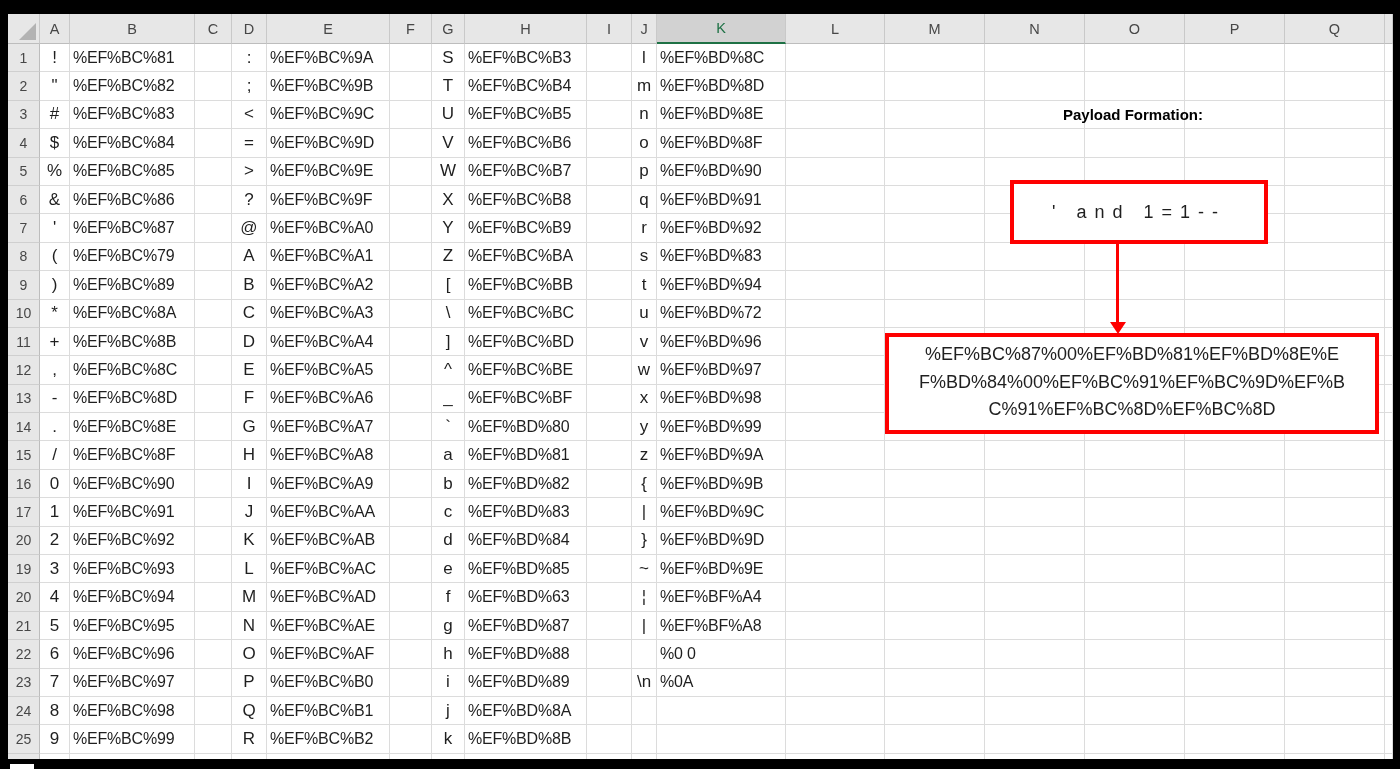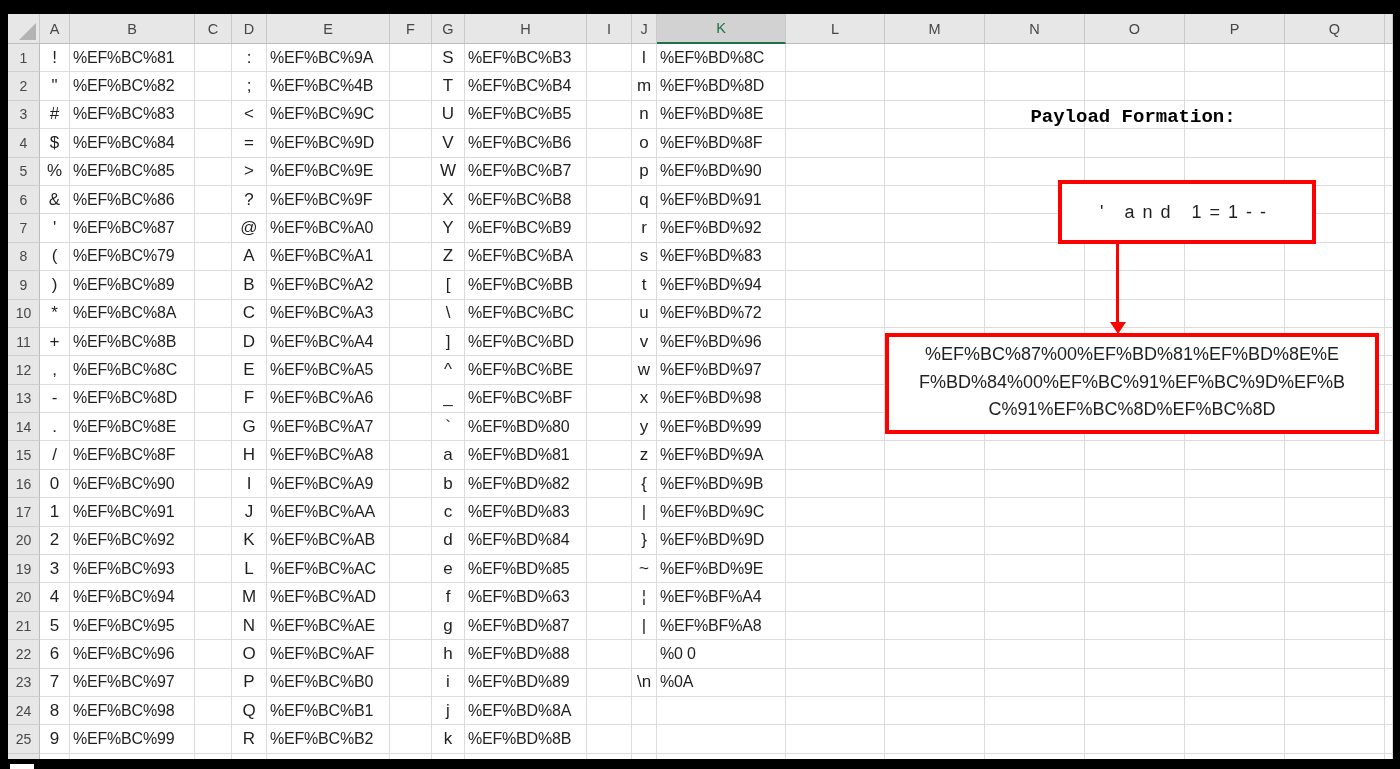--- a/index.html
+++ b/index.html
@@ -54,27 +54,27 @@
   .code { font-size: 16px; padding-left: 3px; letter-spacing: -0.2px; }
   
   .w-rn{width:32px} .w-A{width:30px} .w-B{width:125px} .w-C{width:37px}
   .w-D{width:35px} .w-E{width:123px} .w-F{width:42px} .w-G{width:33px}
   .w-H{width:122px} .w-I{width:45px} .w-J{width:25px} .w-K{width:129px}
   .w-L{width:99px} .w-M{width:100px} .w-N{width:100px} .w-O{width:100px}
   .w-P{width:100px} .w-Q{width:100px} .w-R{width:8px}
   
   #anno-title {
     position: absolute; left: 920px; top: 92px; width: 410px;
-    text-align: center; font-weight: bold; font-size: 19px; color: #000; font-family: Liberation Mono, monospace;
+    text-align: center; font-weight: bold; font-size: 15px; color: #000;
   }
   #box1 {
     position: absolute; left: 1002px; top: 166px; width: 258px; height: 64px;
     border: 4px solid #fe0000; background: #fff;
     display: flex; align-items: center; justify-content: center;
-    font-size: 18px; letter-spacing: 8px; color: #1f1f1f; white-space: nowrap; margin-left: 48px;
+    font-size: 18px; letter-spacing: 8px; color: #1f1f1f; white-space: nowrap;
   }
   #arrow-line {
     position: absolute; left: 1108px; top: 230px; width: 3px; height: 80px;
     background: #fe0000;
   }
   #arrow-head {
     position: absolute; left: 1102px; top: 308px; width: 0; height: 0;
     border-left: 8px solid transparent; border-right: 8px solid transparent;
     border-top: 12px solid #fe0000;
   }
@@ -137,21 +137,21 @@
         <div class="cell w-P"></div>
         <div class="cell w-Q"></div>
         <div class="cell w-R"></div>
       </div>
       <div class="row">
         <div class="cell rownum w-rn">2</div>
         <div class="cell w-A char">"</div>
         <div class="cell w-B code">%EF%BC%82</div>
         <div class="cell w-C"></div>
         <div class="cell w-D char">;</div>
-        <div class="cell w-E code">%EF%BC%4B</div>
+        <div class="cell w-E code">%EF%BC%9B</div>
         <div class="cell w-F"></div>
         <div class="cell w-G char">T</div>
         <div class="cell w-H code">%EF%BC%B4</div>
         <div class="cell w-I"></div>
         <div class="cell w-J char">m</div>
         <div class="cell w-K code">%EF%BD%8D</div>
         <div class="cell w-L"></div>
         <div class="cell w-M"></div>
         <div class="cell w-N"></div>
         <div class="cell w-O"></div>

